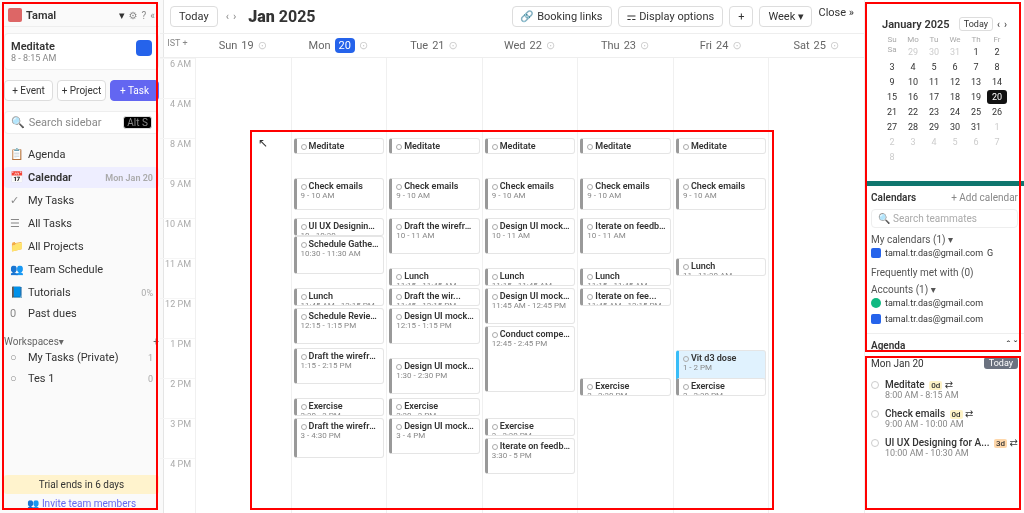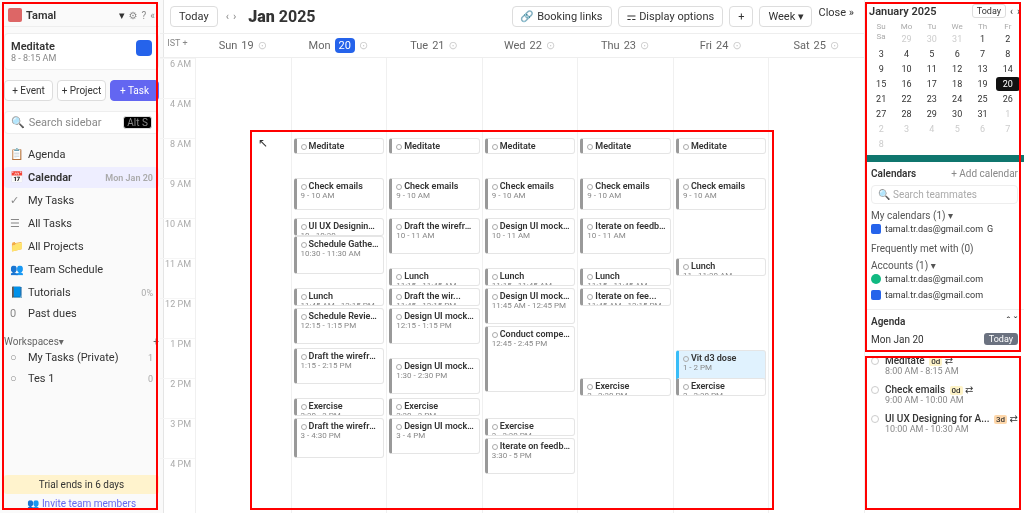--- a/index.html
+++ b/index.html
@@ -42,21 +42,21 @@
 .times{width:35px;display:flex;flex-direction:column}
 .hour-label{height:40px;font-size:9px;color:#aaa;text-align:right;padding-right:4px;border-top:1px solid #f5f5f5}
 .days{flex:1;display:flex;position:relative}
 .day{flex:1;border-left:1px solid #f0f0f0;position:relative}
 .event{position:absolute;left:2px;right:2px;background:#fff;border:1px solid #e5e5e5;border-left:3px solid #999;border-radius:3px;padding:2px 4px;font-size:9px;overflow:hidden}
 .event .t{font-weight:600;font-size:9px;white-space:nowrap;overflow:hidden;text-overflow:ellipsis}
 .event .s{font-size:8px;color:#888}
 .event .circle{display:inline-block;width:6px;height:6px;border:1px solid #aaa;border-radius:50%;margin-right:2px;vertical-align:middle}
 .event.blue{background:#e0f2fe;border-left-color:#38bdf8}
 .rightpanel{position:absolute;right:0;top:0;width:160px;height:100%;border-left:1px solid #eee;background:#fff;display:flex;flex-direction:column;font-size:10px}
-.minical{padding:4px;border-bottom:7px solid #0f766e}
+.minical{padding:17px;border-bottom:5px solid #0f766e}
 .minical-hdr{display:flex;align-items:center;gap:4px;margin-bottom:4px}
 .minical-title{font-weight:600;font-size:11px}
 .minical-today{margin-left:auto;font-size:9px;border:1px solid #ddd;border-radius:3px;padding:1px 4px}
 .minical-grid{display:grid;grid-template-columns:repeat(6,1fr);gap:1px;text-align:center;font-size:9px}
 .minical-grid .dh{color:#aaa;font-size:8px}
 .minical-grid .d{padding:2px 0;cursor:pointer}
 .minical-grid .d.muted{color:#ccc}
 .minical-grid .d.today{background:#111;color:#fff;border-radius:3px}
 .cals{padding:6px;border-bottom:1px solid #eee}
 .cals-hdr{display:flex;justify-content:space-between;font-weight:600;margin-bottom:6px}

